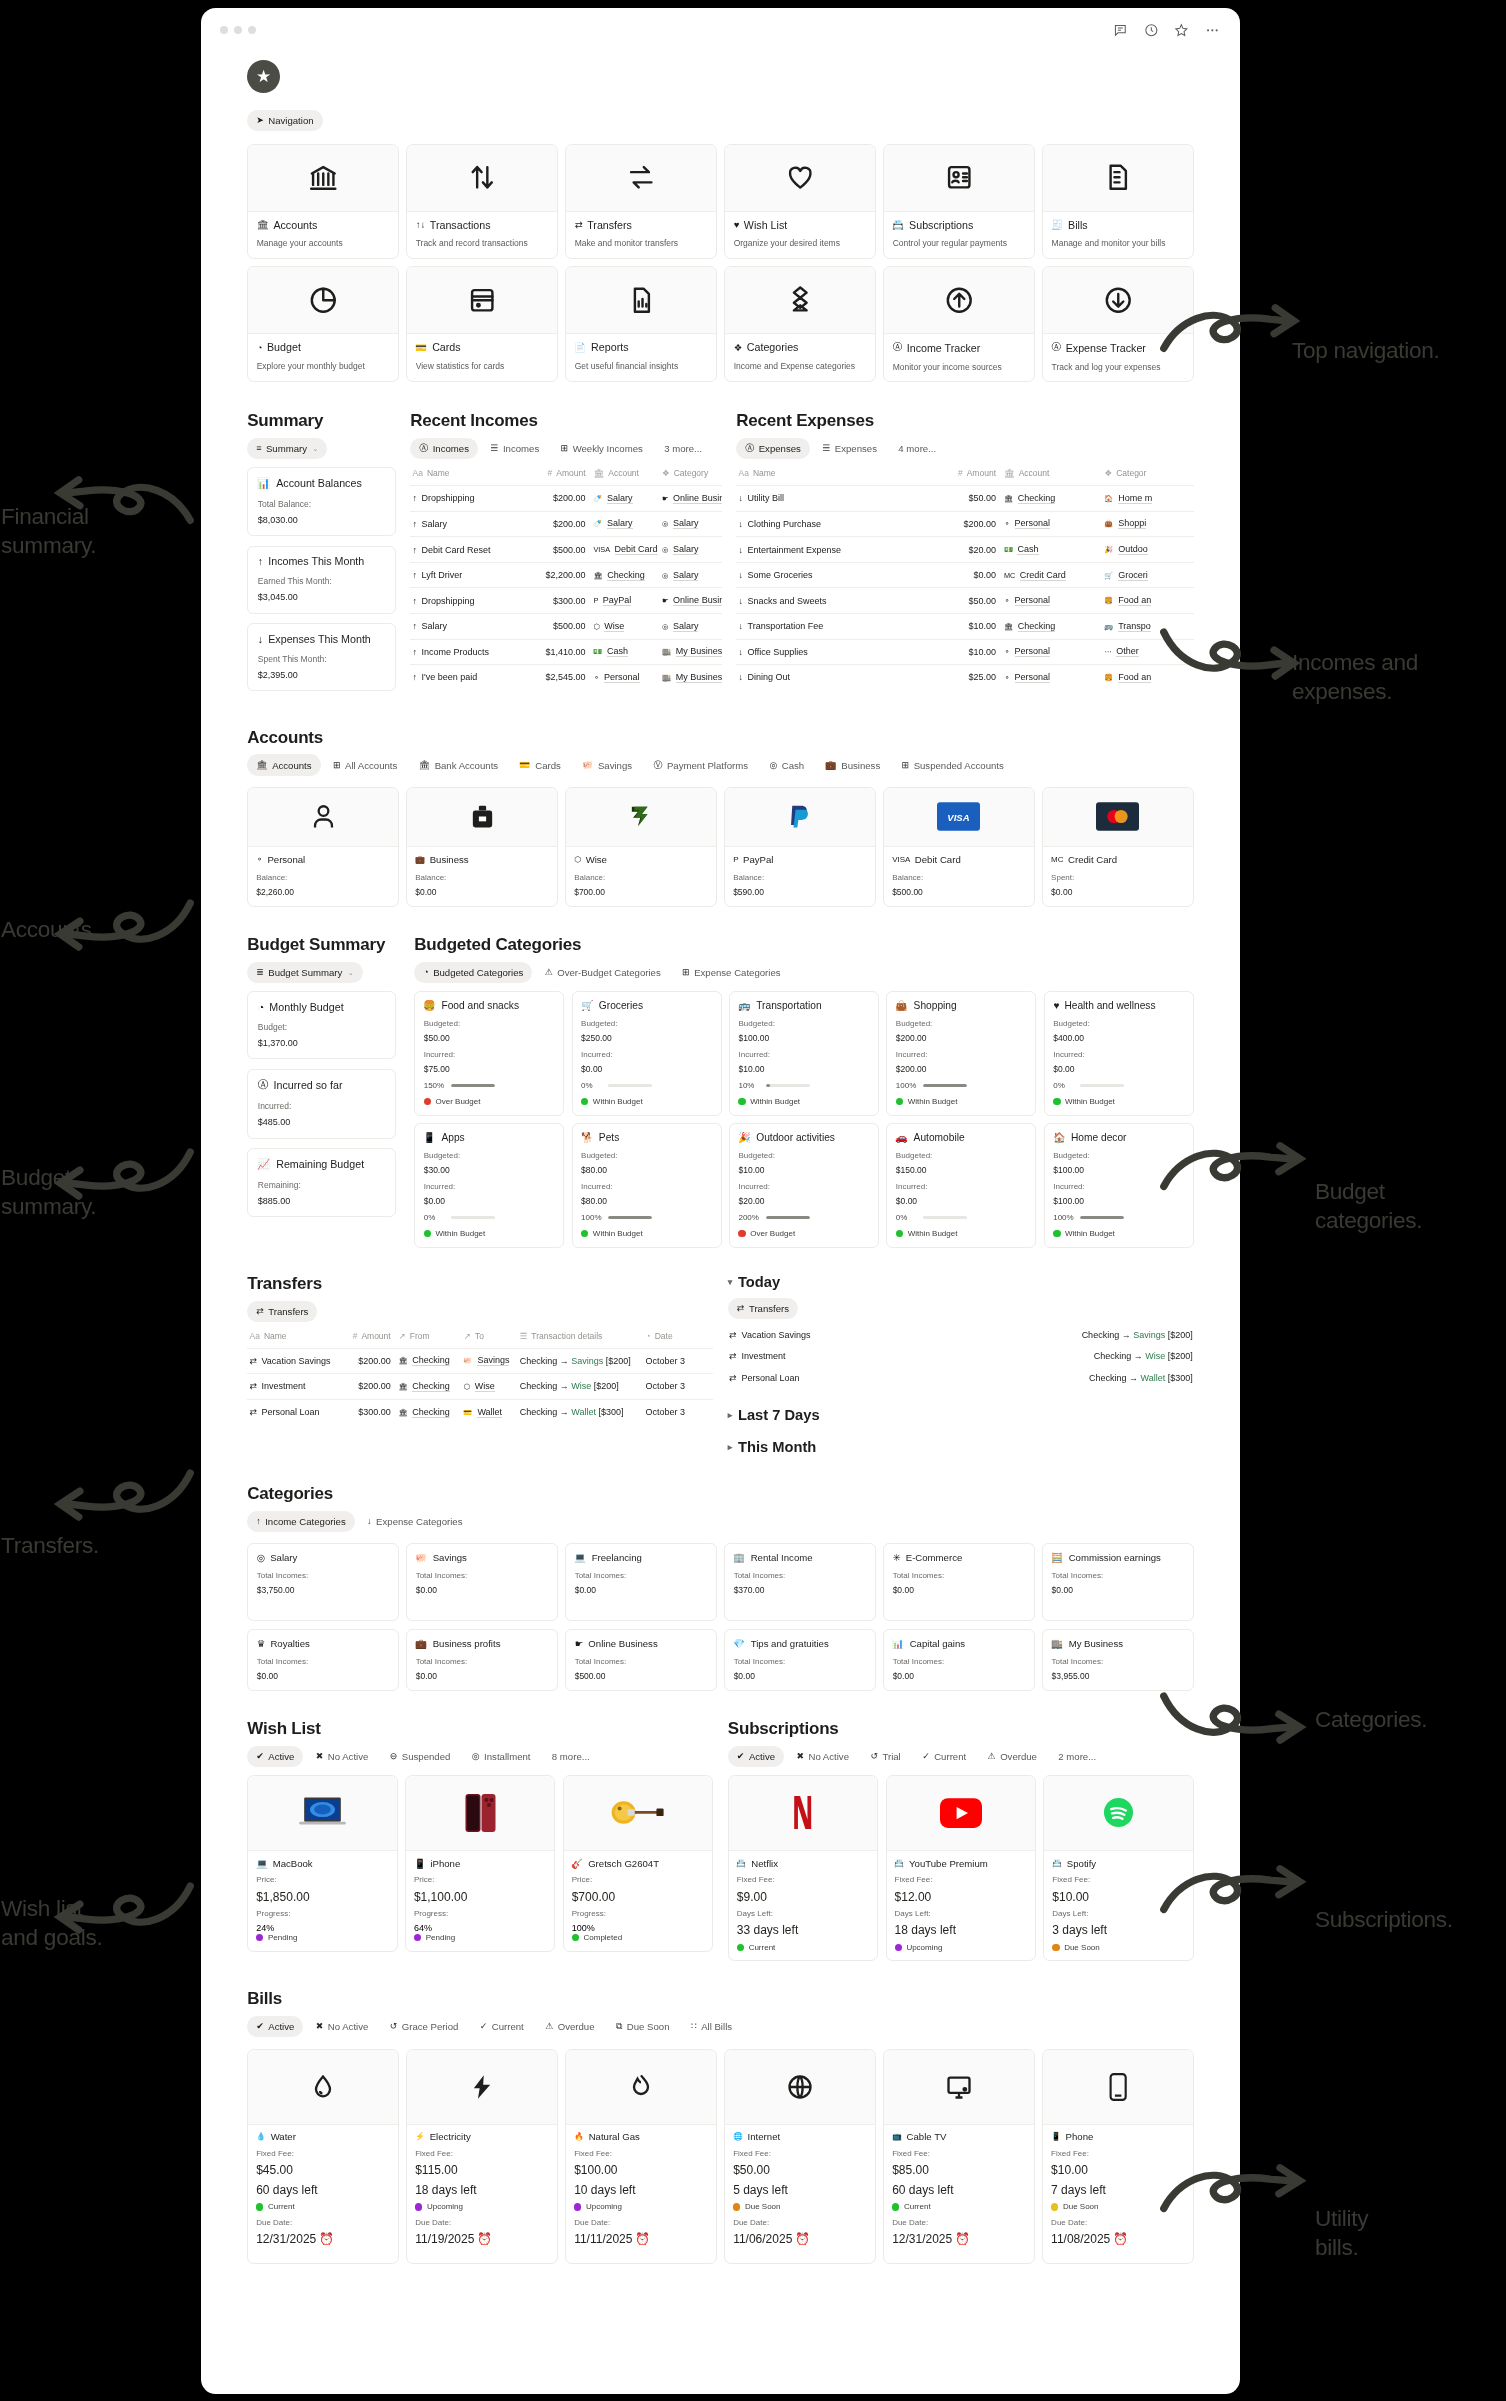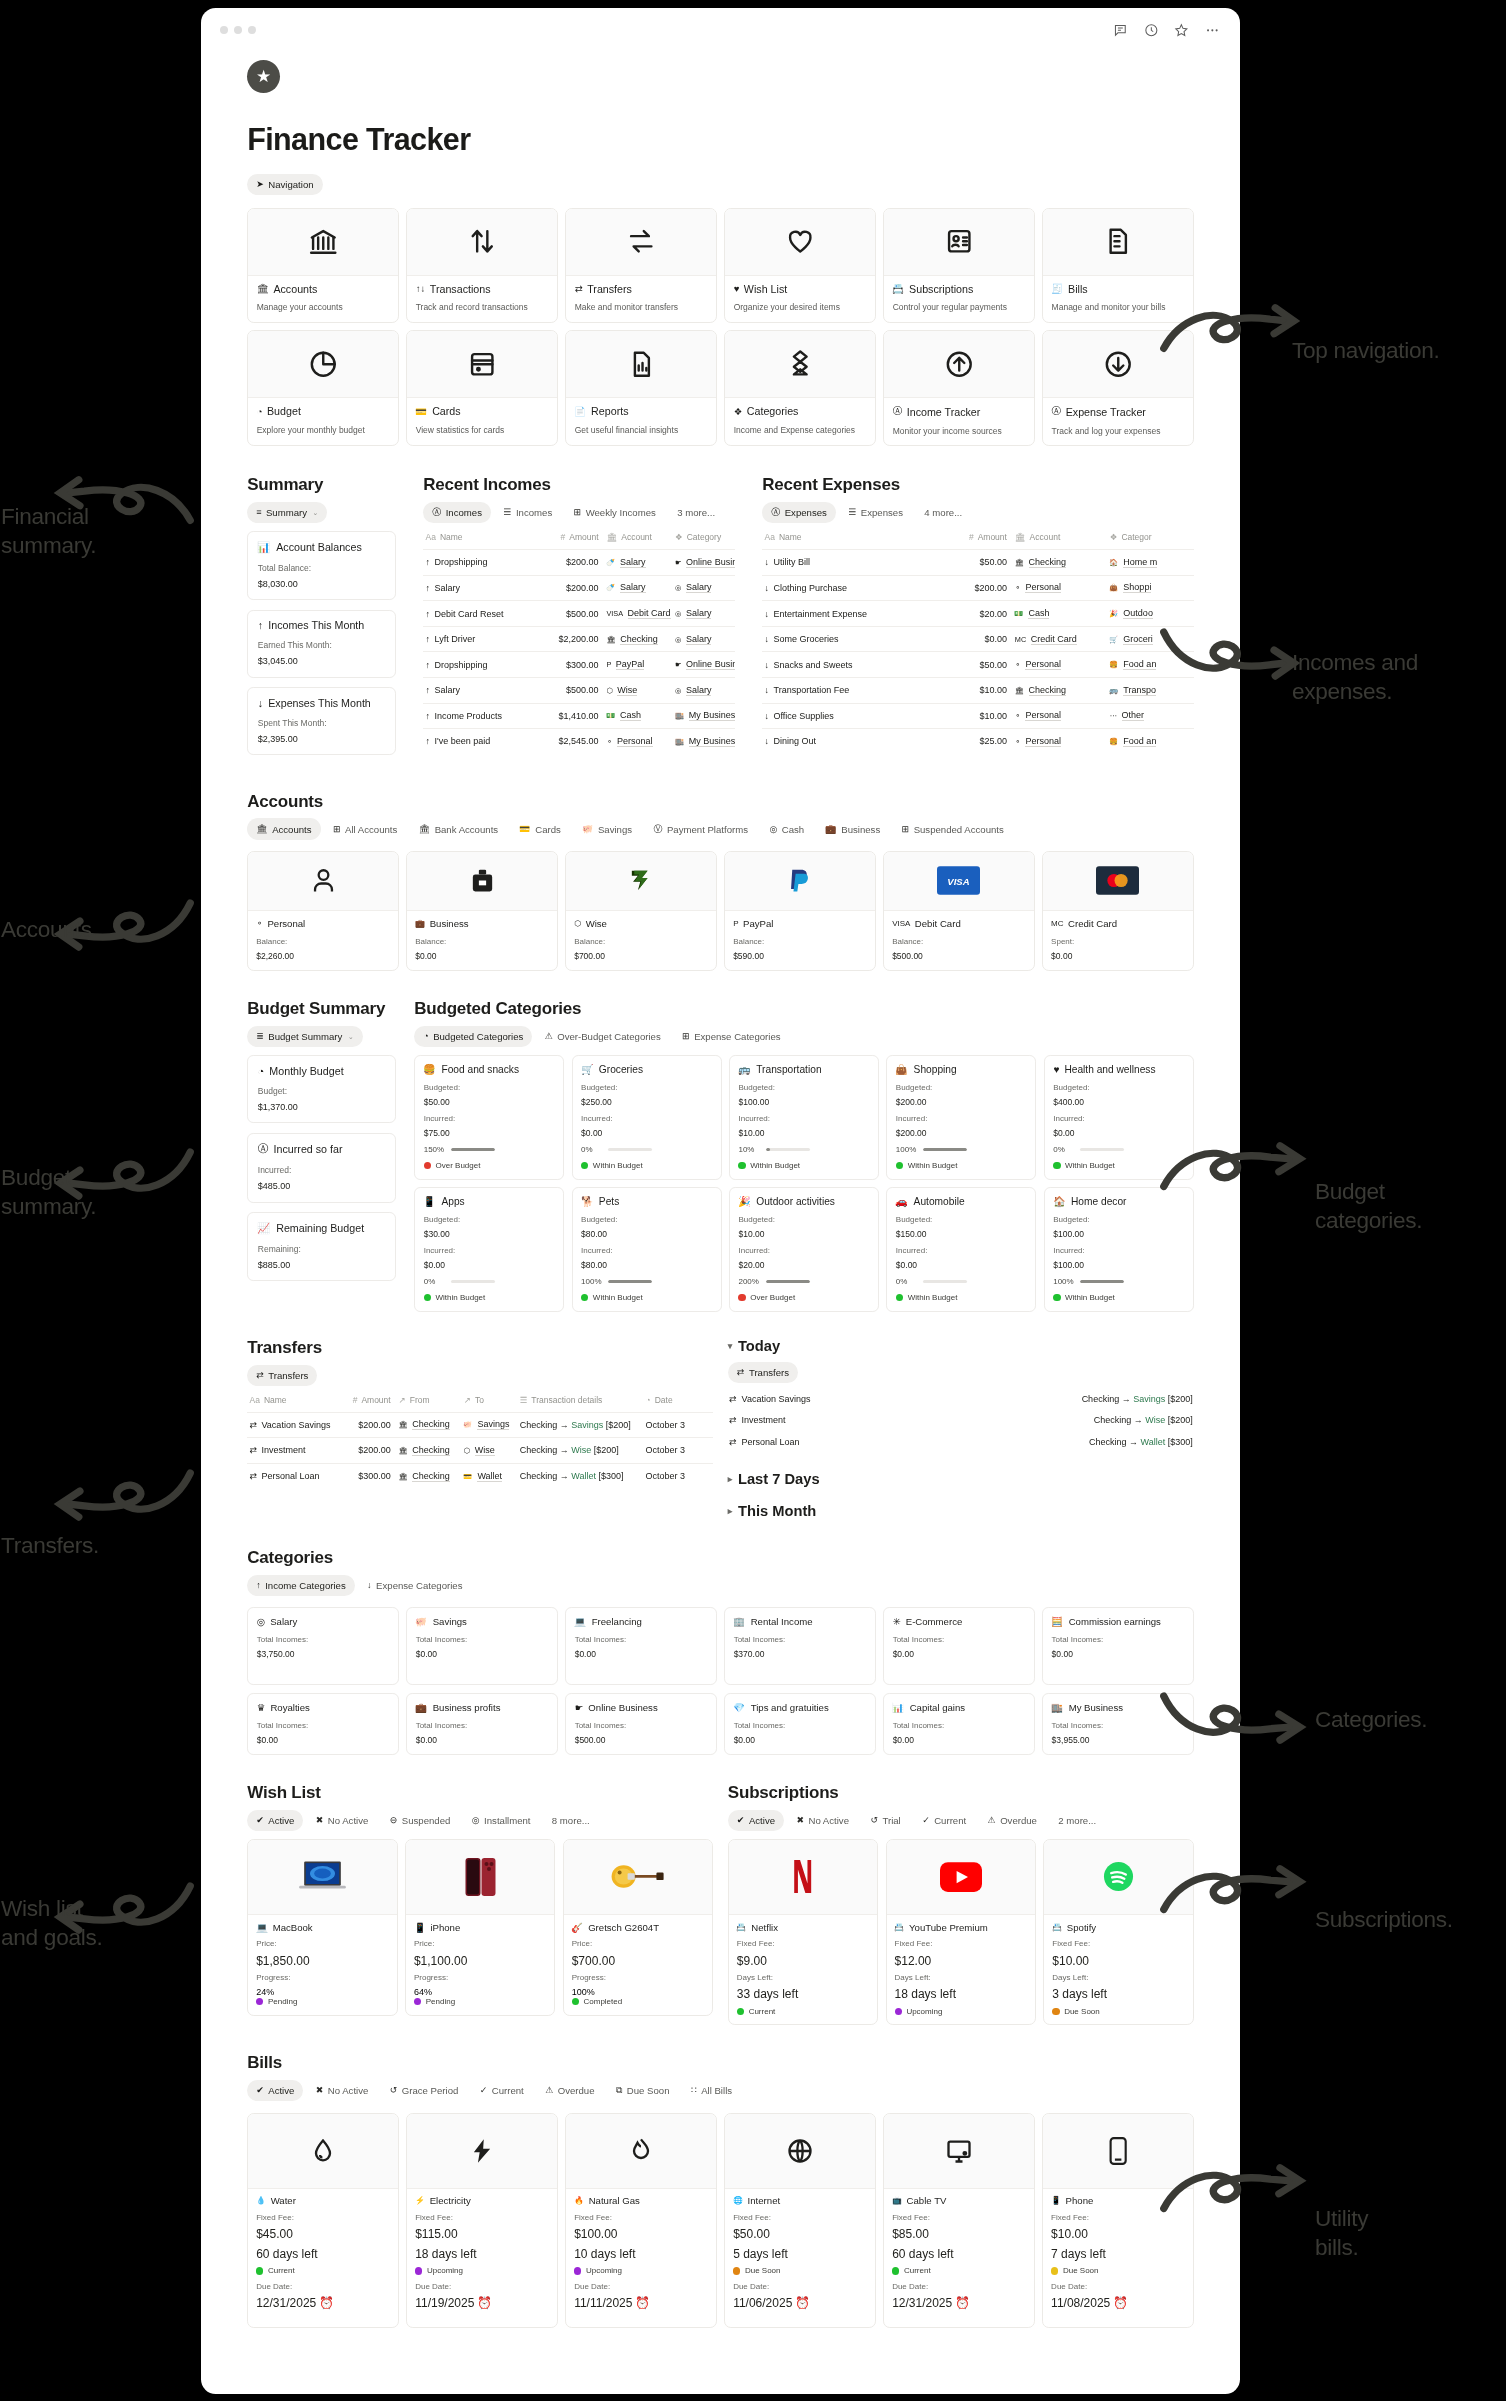--- a/index.html
+++ b/index.html
@@ -94,21 +94,21 @@
   }
   .navcard .body { padding: 7.3px 8.5px 9.6px 8.5px; }
   .navcard .nm {
     display: flex; align-items: center; gap: 4.5px;
     font-size: 10.7px; color: #1e1e1c; font-weight: 500; margin-bottom: 7.3px;
   }
   .navcard .nm .gl { font-size: 9.6px; }
   .navcard .desc { font-size: 8.5px; color: #5b5b58; }
 
   
-  .row3 { display: grid; grid-template-columns: 149px 312px 1fr; gap: 27px; margin: 29px 10.2px 0 10.2px; }
+  .row3 { display: grid; grid-template-columns: 149px 312px 1fr; gap: 14px; margin: 29px 10.2px 0 10.2px; }
 
   .statcard {
     border: 0.6px solid #edebe8; border-radius: 6.2px;
     padding: 8.5px 9.6px 10.2px 9.6px; margin-bottom: 9.6px; background: #fff;
   }
   .statcard .hd {
     display: flex; align-items: center; gap: 5.1px;
     font-size: 10.7px; color: #1e1e1c; font-weight: 500; margin-bottom: 9px;
   }
   .statcard .lbl { font-size: 8.5px; color: #6a6a66; margin-bottom: 6.2px; }
@@ -300,21 +300,20 @@
           </svg>
       </span>
     </div>
   </div>
 
   <div class="page">
 
     <div class="avatar">
         <span>★</span>
       </div>
-    <h1 class="title">Finance Tracker</h1>
 
     <div class="pill-row" style="margin-top:17px;">
       <span class="pill active">
         <span class="gl">➤</span>
         <span>Navigation</span>
       </span>
     </div>
 
     <div class="navgrid" id="navgrid">
   <div class="navcard">

